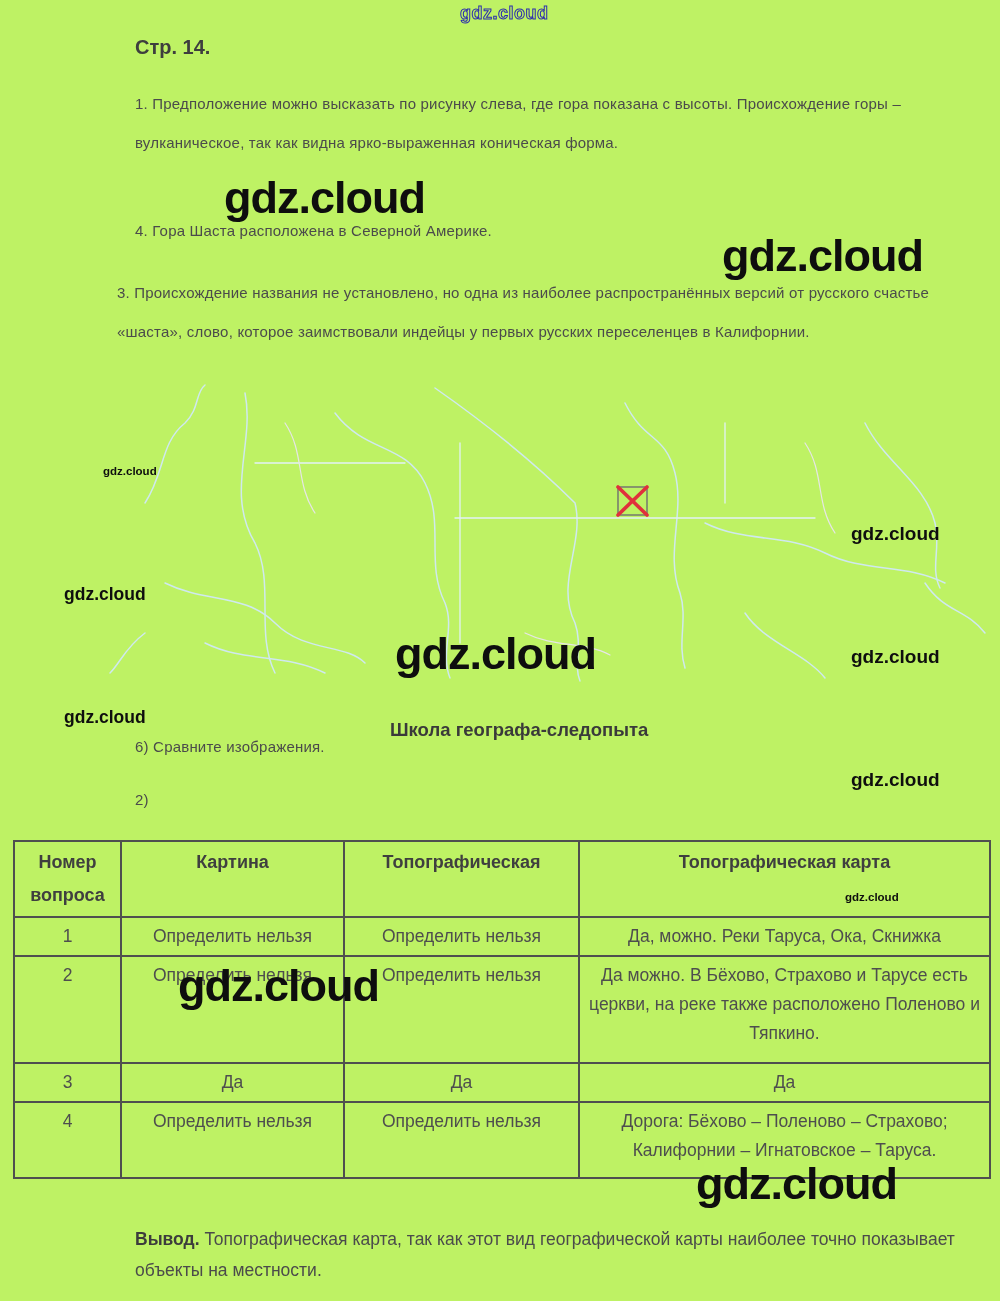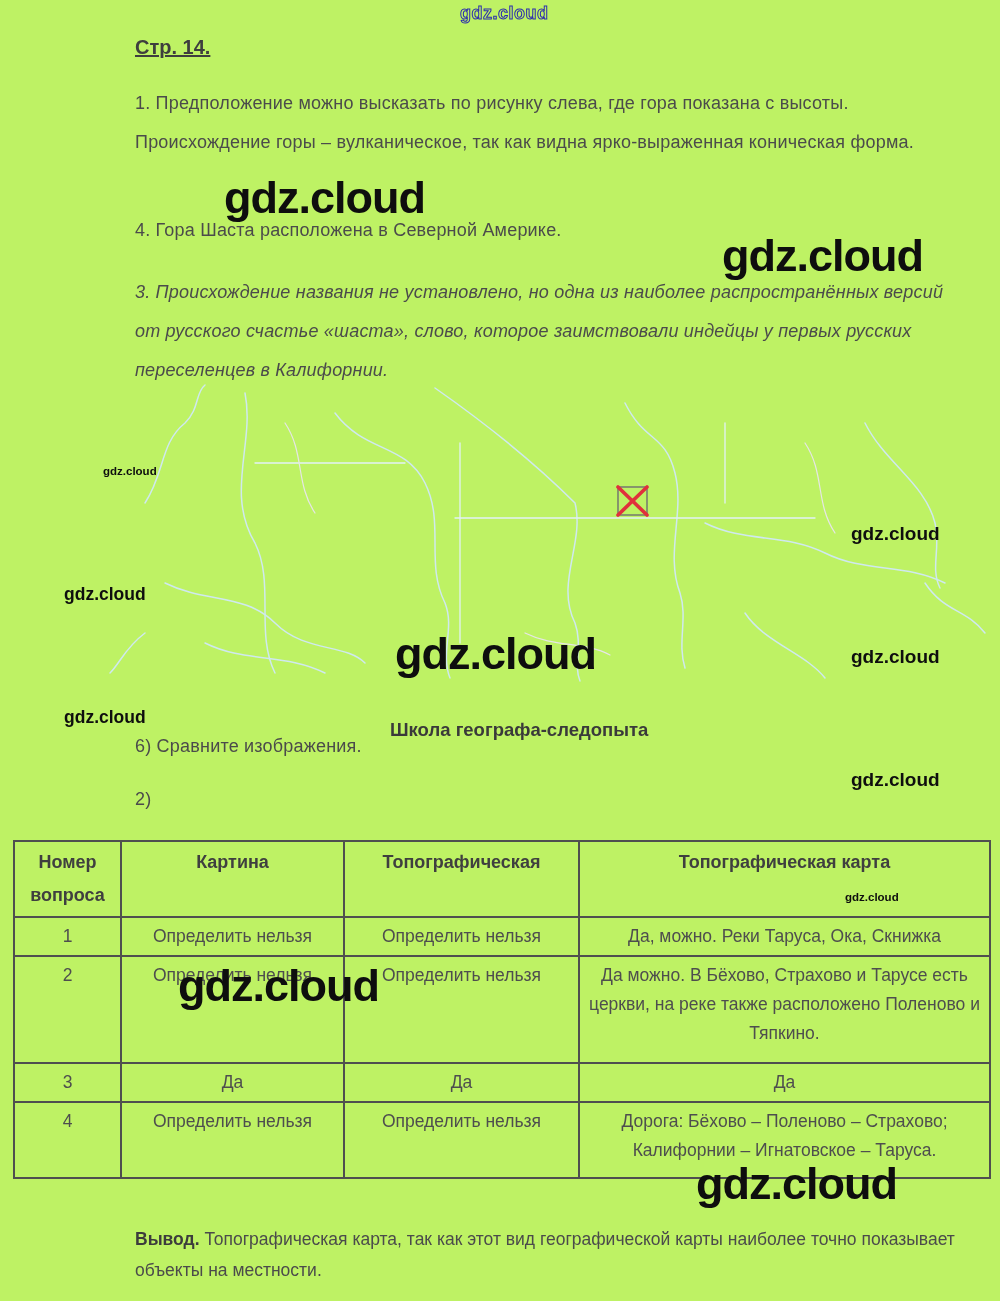--- a/index.html
+++ b/index.html
@@ -2,21 +2,21 @@
 <html><head>
 <meta charset="utf-8">
 <style>
   html,body{margin:0;padding:0;background:#ffffff;}
   #page{
     position:relative;width:1000px;height:1301px;background:#bef264;overflow:hidden;
     font-family:"Liberation Sans", sans-serif;color:#4a4a4a;
   }
   .abs{position:absolute;}
   
-  .para{font-size:18px;line-height:39px;color:#4b4b4b;letter-spacing:.2px;}
+  .para{font-size:15px;line-height:39px;color:#4b4b4b;letter-spacing:.2px;}
   .page-title{font-size:20px;font-weight:bold;color:#3e3e3e;}
   .section-heading{font-size:18.5px;font-weight:bold;color:#3a3a3a;}
   
   .wm{font-weight:bold;color:#0e0e0e;white-space:nowrap;z-index:5;}
   .wm-big{font-size:45px;letter-spacing:-1px;}
   .wm-med{font-size:19px;}
   .wm-med2{font-size:17.5px;}
   .wm-small{font-size:11.5px;}
   .wm-outline{
     font-size:18px;font-weight:bold;color:transparent;
@@ -36,31 +36,31 @@
   .conclusion b{color:#3c3c3c;}
   svg .riv{fill:none;stroke-linecap:round;stroke-linejoin:round;}
 </style>
 </head>
 <body>
 
 <div id="page">
 
   <div class="abs wm-outline" style="left:460px;top:3px;">gdz.cloud</div>
 
-  <div class="abs page-title" style="left:135px;top:36px;text-decoration:underline;">Стр. 14.</div>
+  <div class="abs page-title" style="left:135px;top:36px;">Стр. 14.</div>
 
   <div class="abs para" style="left:135px;top:84px;width:818px;">1. Предположение можно высказать по рисунку слева, где гора показана с высоты. Происхождение горы – вулканическое, так как видна ярко-выраженная коническая форма.</div>
 
   <div class="abs wm wm-big" style="left:224px;top:172px;">gdz.cloud</div>
 
   <div class="abs para" style="left:135px;top:211px;width:818px;">4. Гора Шаста расположена в Северной Америке.</div>
 
   <div class="abs wm wm-big" style="left:722px;top:230px;">gdz.cloud</div>
 
-  <div class="abs para" style="left:135px;top:273px;width:818px;font-style:italic;">3. Происхождение названия не установлено, но одна из наиболее распространённых версий от русского счастье «шаста», слово, которое заимствовали индейцы у первых русских переселенцев в Калифорнии.</div>
+  <div class="abs para" style="left:117px;top:273px;width:818px;">3. Происхождение названия не установлено, но одна из наиболее распространённых версий от русского счастье «шаста», слово, которое заимствовали индейцы у первых русских переселенцев в Калифорнии.</div>
 
   <div class="abs" style="left:105px;top:383px;width:895px;height:300px;">
     <svg width="895" height="300" viewBox="0 0 895 300">
       <g class="riv" stroke="#cfe9ef" stroke-width="1.5">
         <path d="M40,120 C60,90 55,60 80,40 C95,25 90,10 100,2"></path>
         <path d="M140,10 C150,60 120,110 150,160 C170,200 150,250 170,290"></path>
         <path d="M230,30 C260,70 300,60 320,100 C340,140 320,180 340,220 C350,245 335,270 345,295"></path>
         <path d="M60,200 C100,220 140,210 170,240 C200,270 240,260 260,280"></path>
         <path d="M330,5 C380,40 430,80 470,120 C480,160 450,200 470,240 C478,262 468,282 475,298"></path>
         <path d="M520,20 C540,60 560,50 570,90 C580,130 560,170 575,210 C583,235 572,260 580,285"></path>

